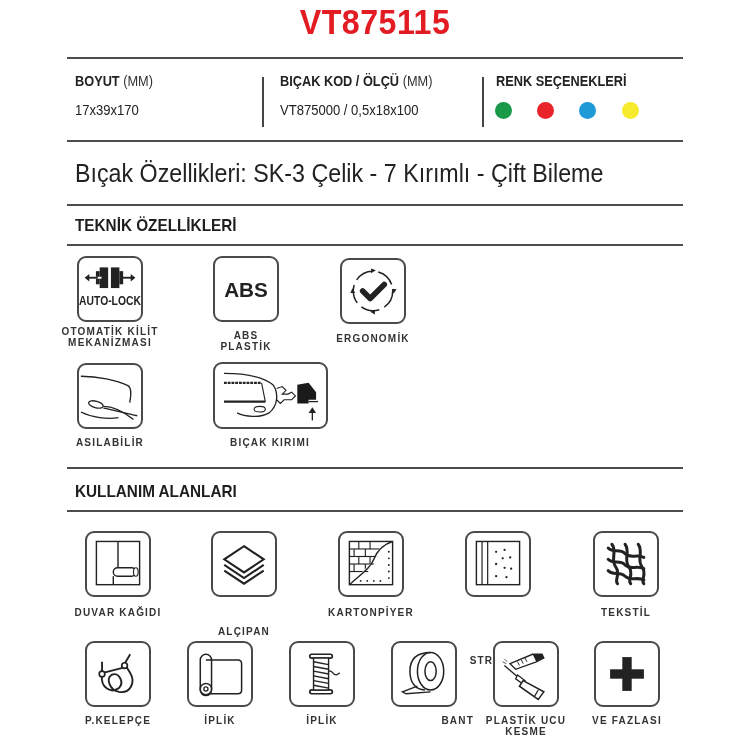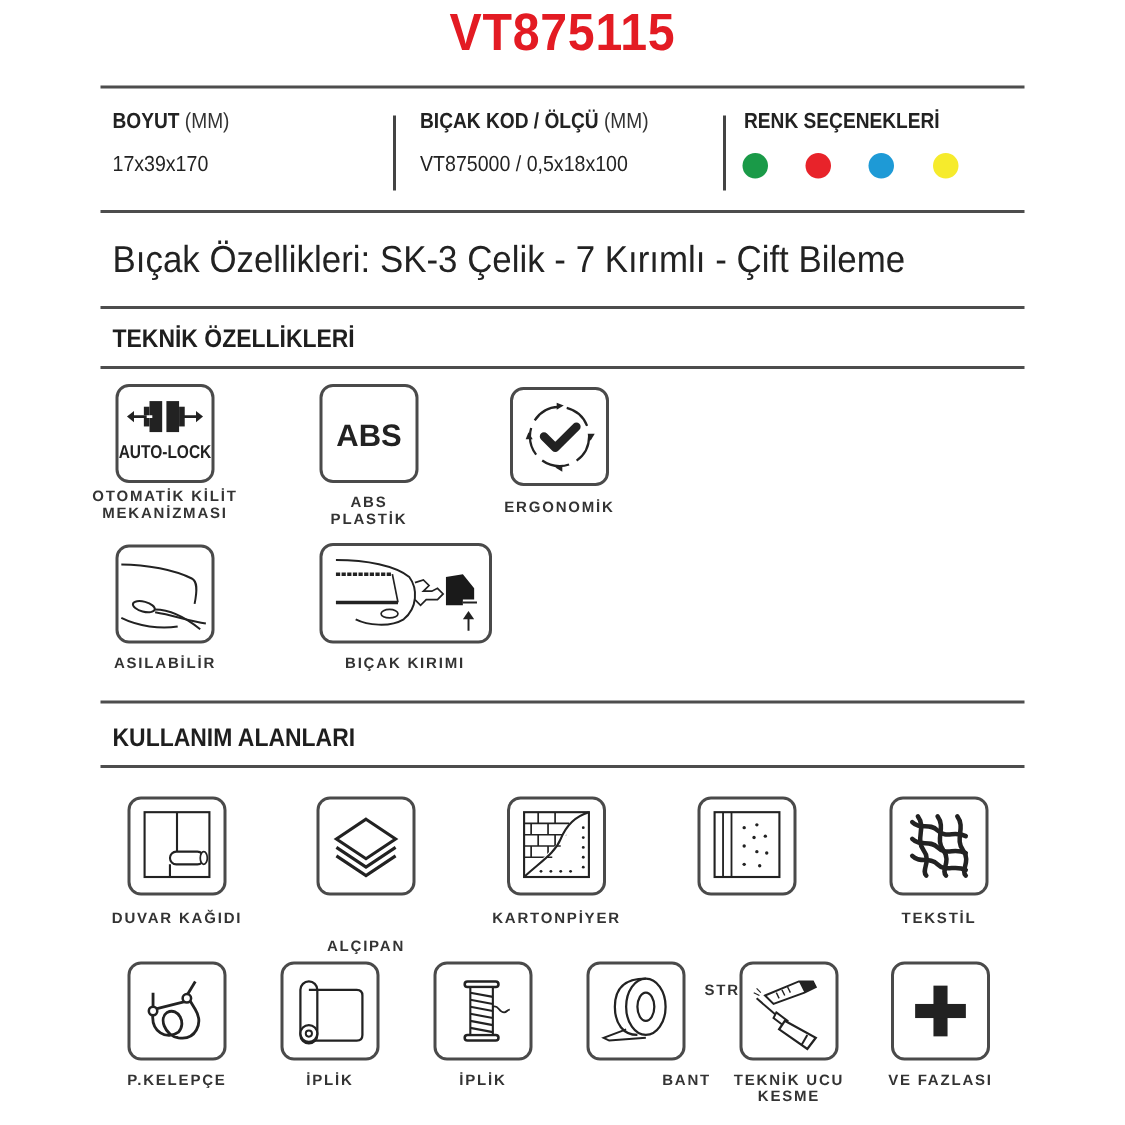--- a/index.html
+++ b/index.html
@@ -281,21 +281,21 @@
     <polygon points="24,34 32,40 30,44 22,38" fill="#fff" stroke="#222" stroke-width="1.4"></polygon>
     <polygon points="30,40 52,52 46,60 26,46" fill="#fff" stroke="#222" stroke-width="1.6"></polygon>
     <line x1="46" y1="50" x2="42" y2="57" stroke="#222" stroke-width="1.4"></line>
     <g stroke="#222" stroke-width="0.8">
         <line x1="8" y1="20" x2="12" y2="22"></line>
         <line x1="10" y1="17" x2="13" y2="20"></line>
       </g>
   </svg>
 </div>
 <div class="lbl" style="left:476px; width:100px; top:715px;">
-  <div>TEKNİK UCU</div>
+  <div>PLASTİK UCU</div>
   <div>KESME</div>
 </div>
 
 <div class="icon-box" style="left:594px; top:641px; width:66px; height:66px;">
   <svg viewBox="0 0 66 66">
     <rect x="28" y="15" width="10" height="36" fill="#222"></rect>
     <rect x="15" y="28" width="36" height="10" fill="#222"></rect>
   </svg>
 </div>
 <div class="lbl" style="left:577px; width:100px; top:715px;">VE FAZLASI</div>

